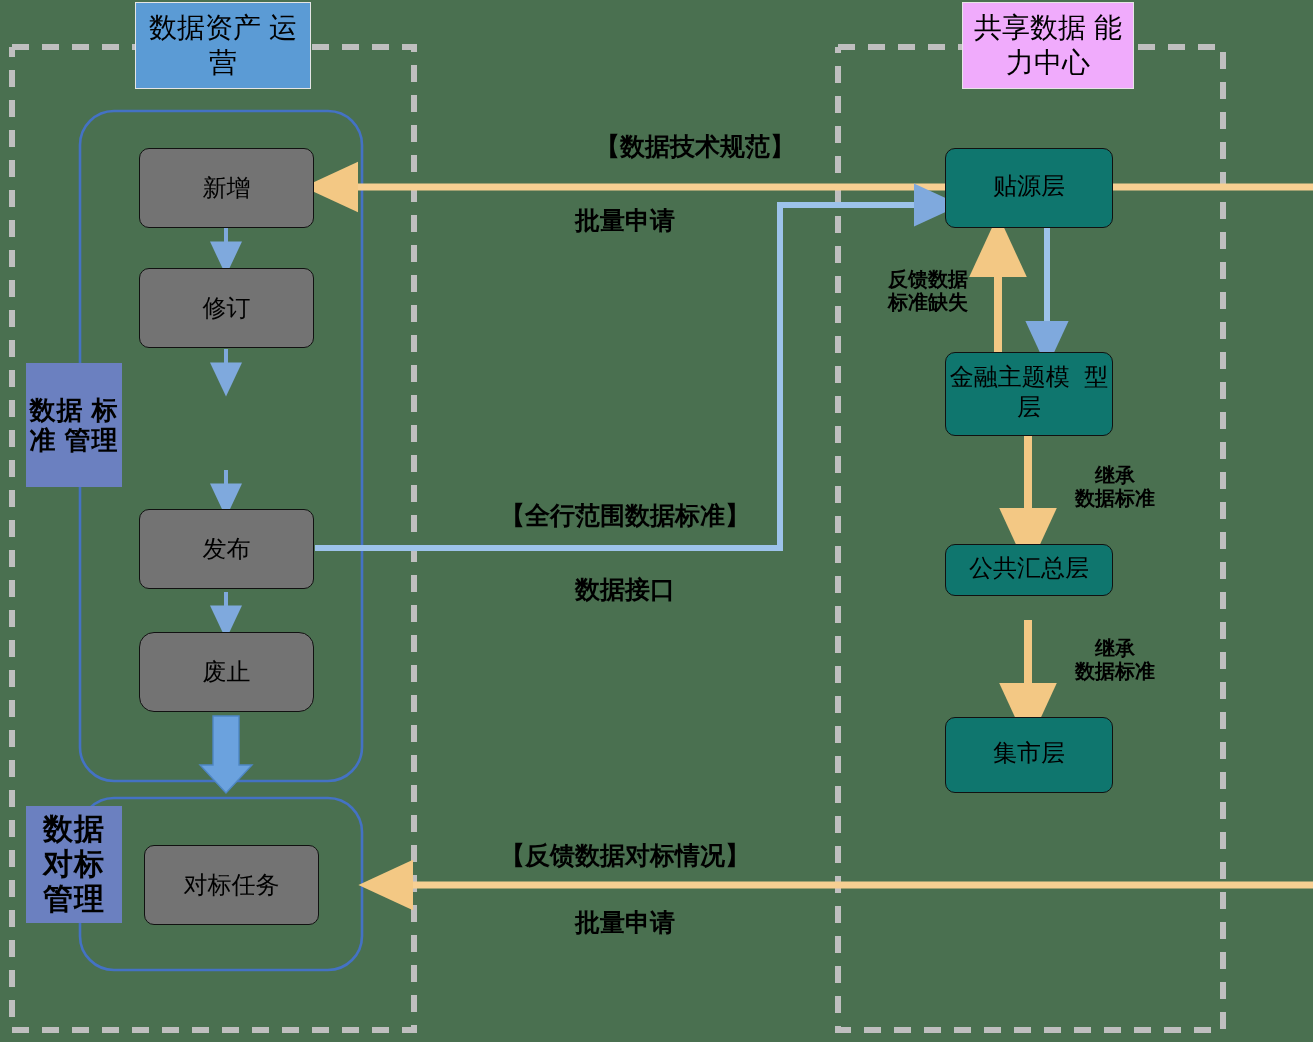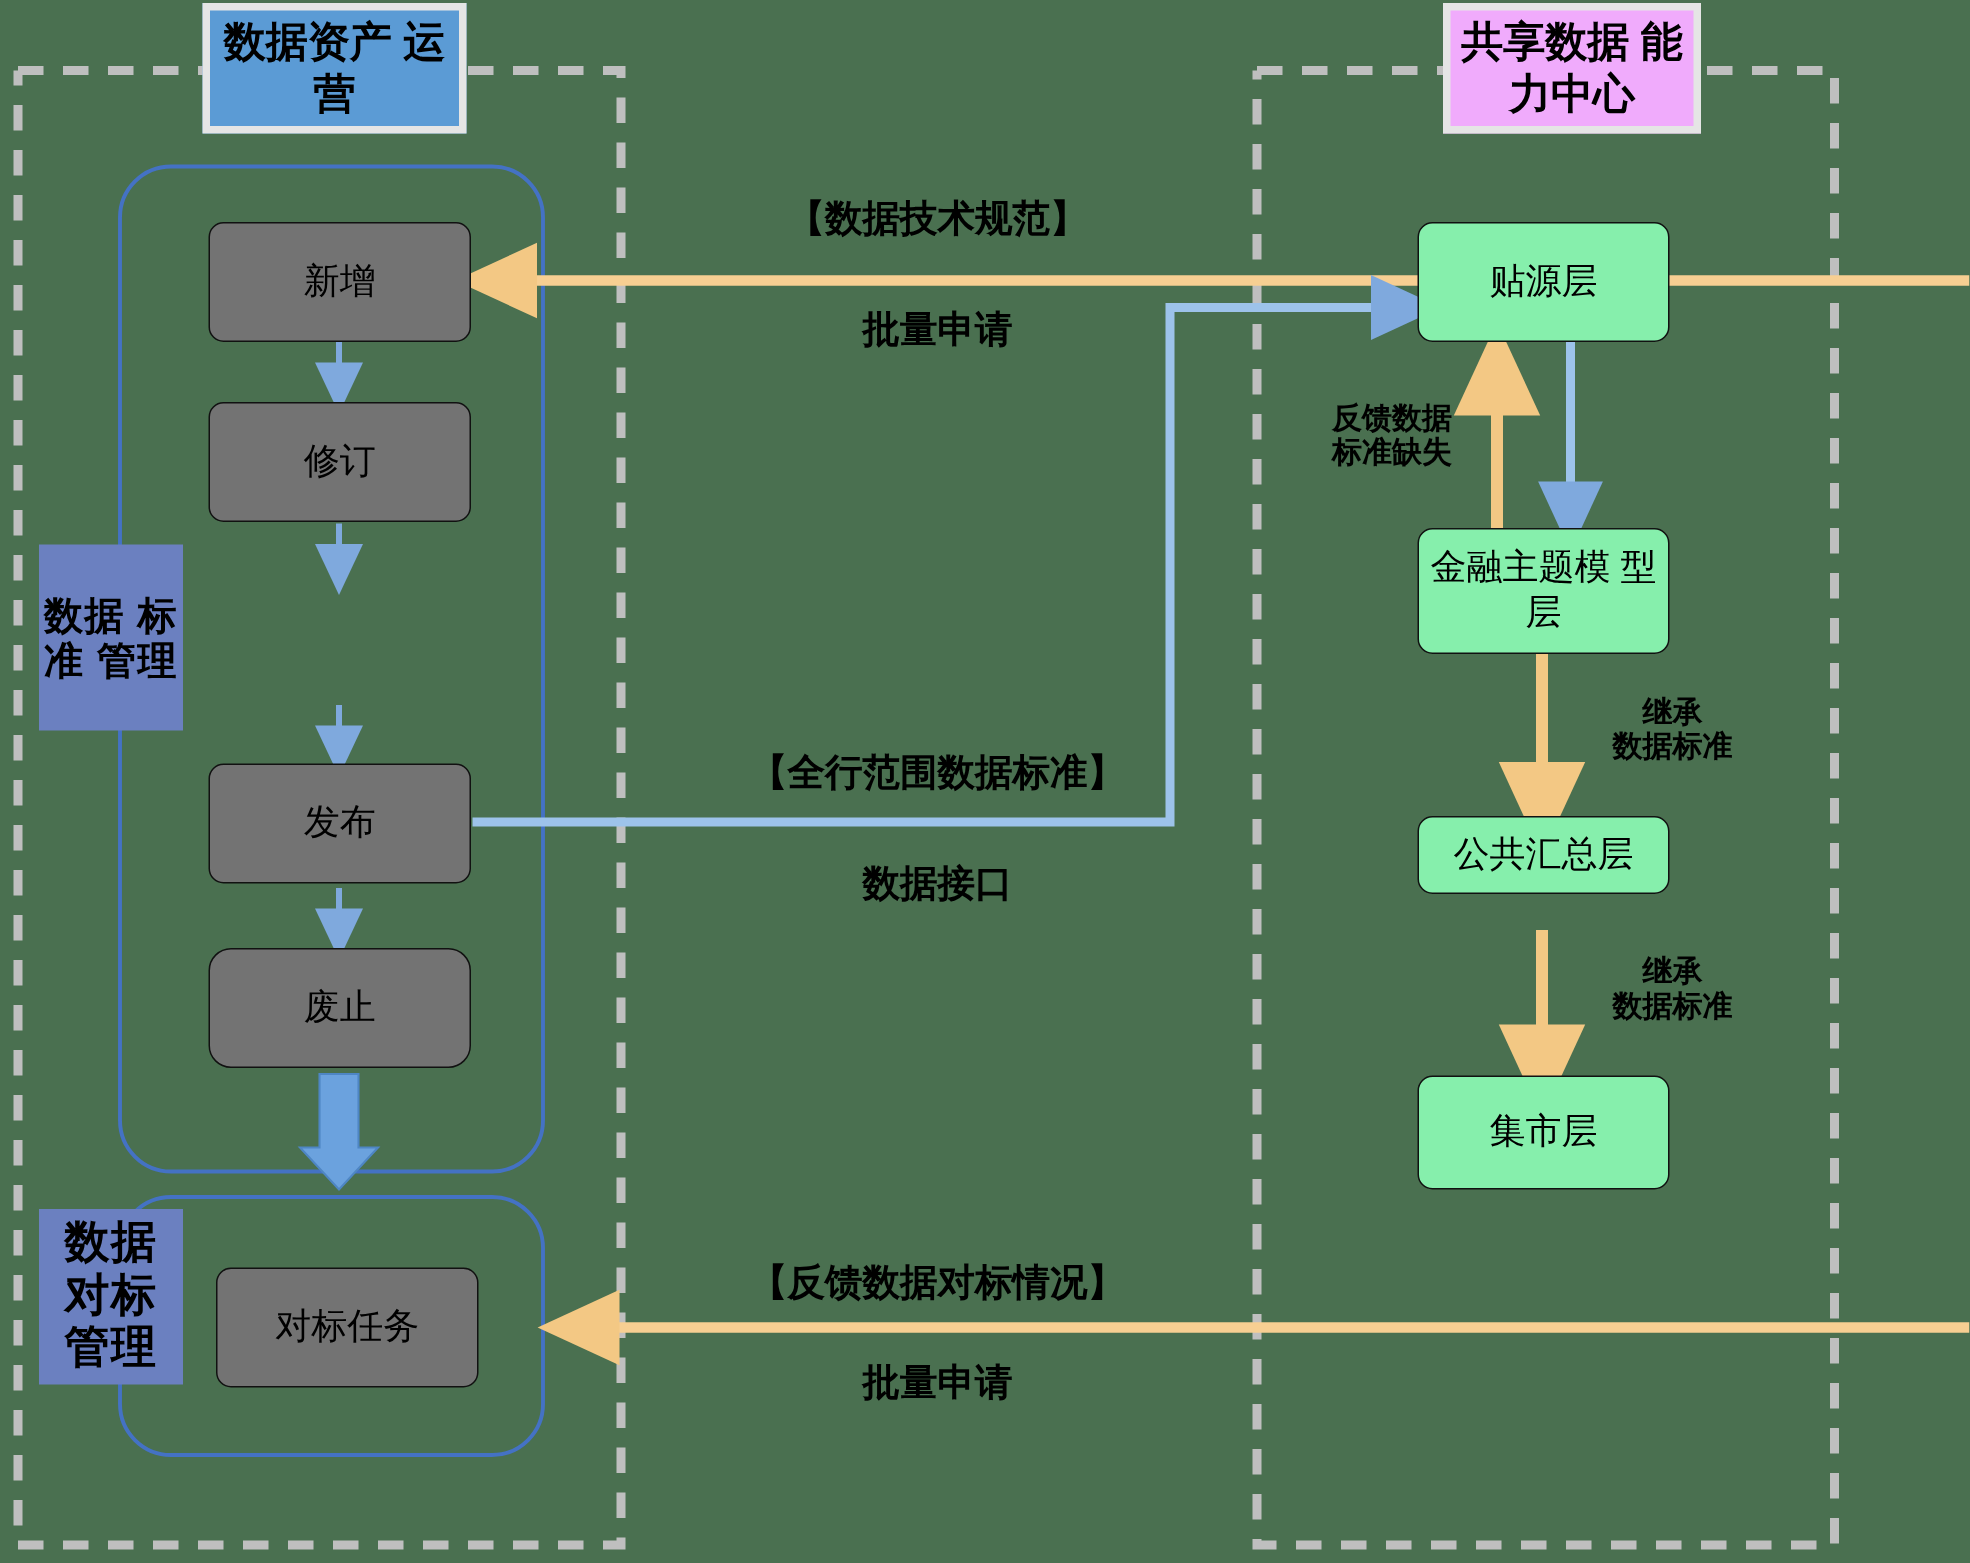--- a/index.html
+++ b/index.html
@@ -7,36 +7,36 @@
     width:1313px;height:1042px;
     background:#4a7050;
     font-family:"Liberation Sans","DejaVu Sans",sans-serif;
     overflow:hidden;
   }
   #stage{position:relative;width:1313px;height:1042px;}
   svg#wires{position:absolute;left:0;top:0;width:1313px;height:1042px;}
 
   .hdr{
     position:absolute;box-sizing:border-box;
-    border:5px solid #e5e5e5;
+    border:1px solid #e5e5e5;
     display:flex;align-items:center;justify-content:center;
-    text-align:center;font-weight:bold;line-height:1.22;
+    text-align:center;font-weight:normal;line-height:1.22;
     color:#000;
   }
   .hdr.blue{background:#5b9bd5;}
   .hdr.orange{background:#f0abfc;margin-left:21px;}
 
   .node{
     position:absolute;box-sizing:border-box;
     border:1.6px solid #111;border-radius:10px;
     display:flex;align-items:center;justify-content:center;
     text-align:center;line-height:1.25;color:#000;
   }
   .node.blue{background:#737373;}
-  .node.orange{background:#86efac;}
+  .node.orange{background:#0f766e;font-family:Liberation Mono, monospace;}
 
   .sidetag{
     position:absolute;box-sizing:border-box;
     background:#6b80c0;color:#000;font-weight:bold;
     display:flex;align-items:center;justify-content:center;
     text-align:center;line-height:1.16;letter-spacing:1px;
   }
 
   .caption{
     position:absolute;color:#000;font-weight:bold;
@@ -134,21 +134,21 @@
   <div class="edgelbl" style="left:888px;top:268px;width:118px;font-size:20px;text-align:left;">反馈数据
 标准缺失</div>
 
 
   <div class="edgelbl" style="left:1050px;top:464px;width:130px;font-size:20px;text-align:center;">继承
 数据标准</div>
 
   <div class="edgelbl" style="left:1050px;top:637px;width:130px;font-size:20px;text-align:center;">继承
 数据标准</div>
 
-  <div class="caption" style="left:455px;top:131px;width:340px;font-size:25px;">【数据技术规范】</div>
+  <div class="caption" style="left:455px;top:131px;width:340px;font-size:25px;text-align:right;">【数据技术规范】</div>
   <div class="caption" style="left:455px;top:205px;width:340px;font-size:25px;">批量申请</div>
 
   <div class="caption" style="left:425px;top:500px;width:400px;font-size:25px;">【全行范围数据标准】</div>
   <div class="caption" style="left:455px;top:574px;width:340px;font-size:25px;">数据接口</div>
 
   <div class="caption" style="left:440px;top:840px;width:370px;font-size:25px;">【反馈数据对标情况】</div>
   <div class="caption" style="left:455px;top:907px;width:340px;font-size:25px;">批量申请</div>
 
 </div>
 

